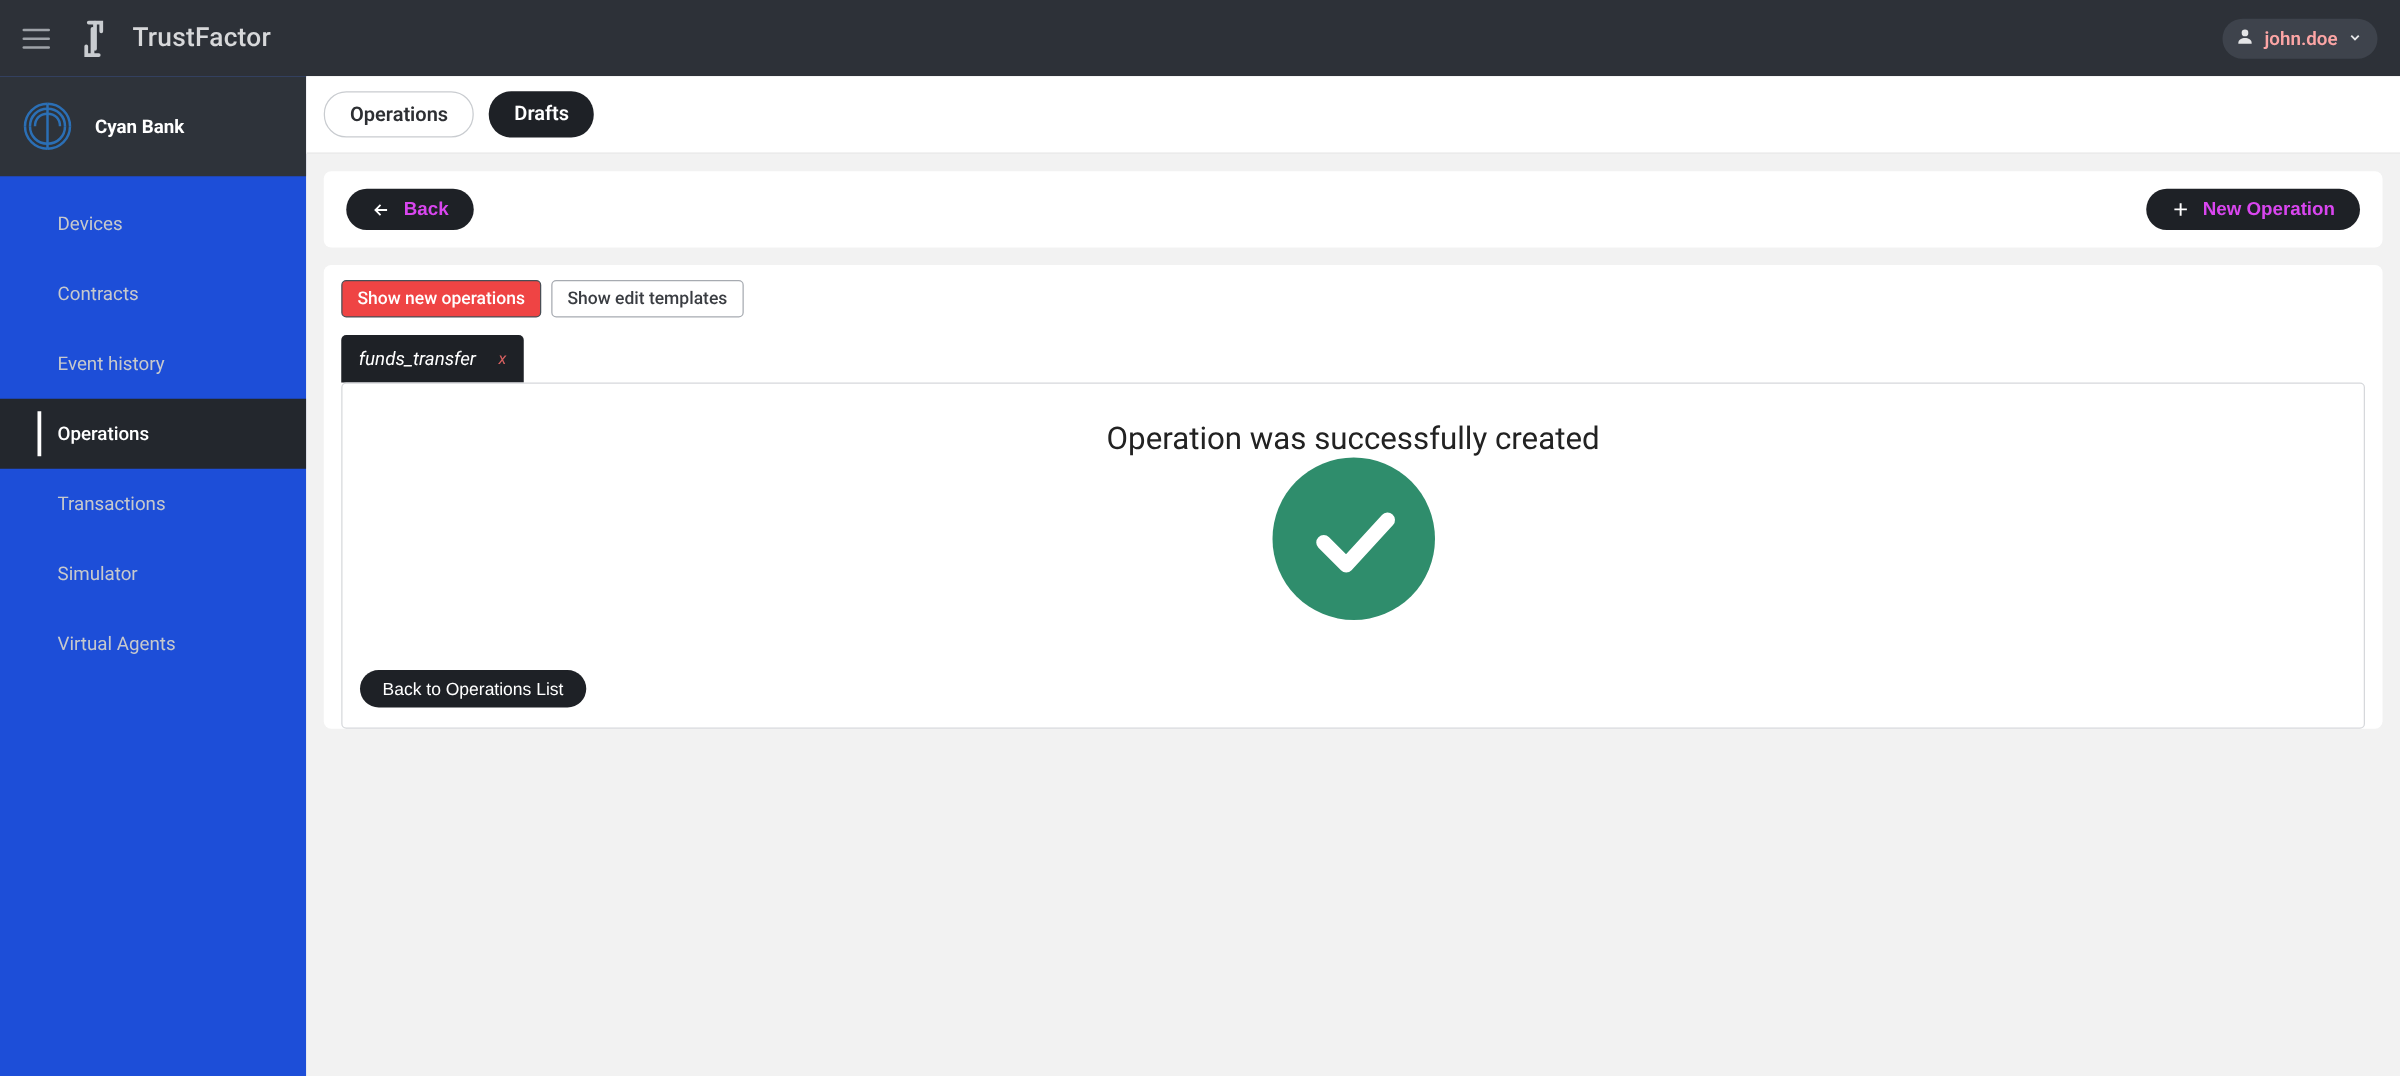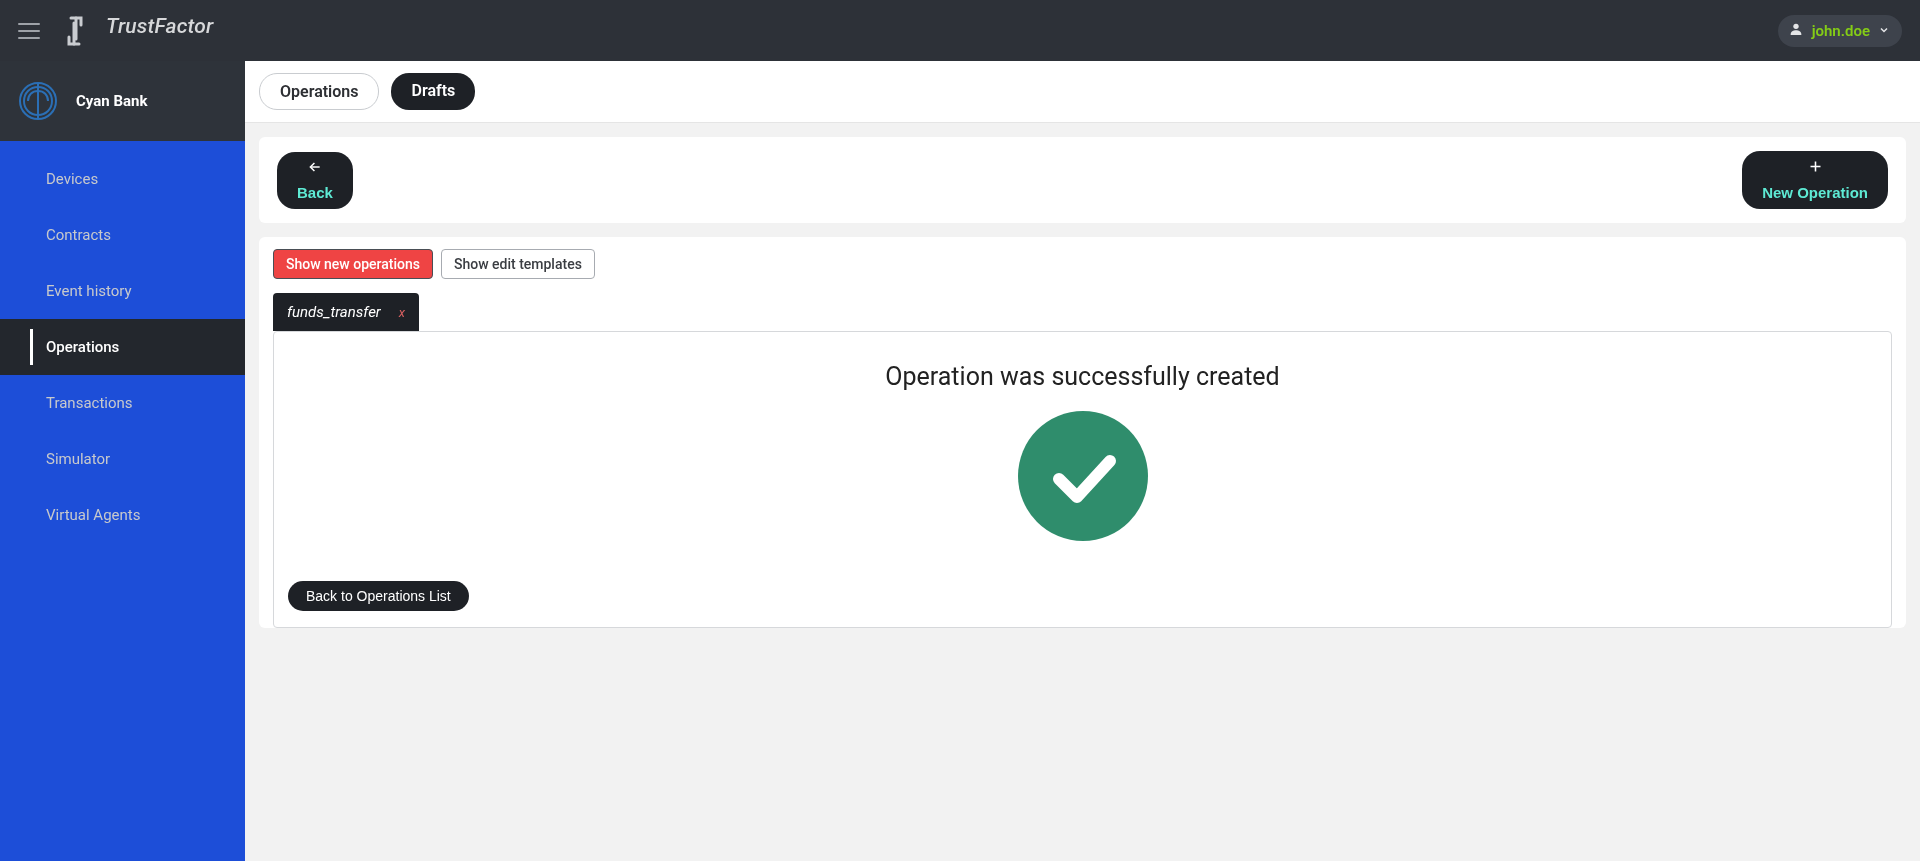--- a/index.html
+++ b/index.html
@@ -37,44 +37,43 @@
   }
   .hamburger span {
     display: block;
     width: 22px;
     height: 2px;
     background: #9ea2a8;
     border-radius: 1px;
   }
   .logo-area {
     display: flex;
-    align-items: flex-start;
+    align-items: center;
     gap: 14px;
-    font-style: italic;
   }
   .logo-icon svg {
     display: block;
   }
   .app-title {
     color: #d7d8da;
     font-size: 21px;
     font-weight: 500;
     letter-spacing: .2px;
   }
   .user-menu {
     display: flex;
     align-items: center;
     gap: 8px;
     background: #3e434c;
     border-radius: 20px;
     padding: 6px 12px 6px 10px;
     cursor: pointer;
   }
   .user-menu .username {
-    color: #84cc16;
+    color: #fca5a5;
     font-size: 15px;
     font-weight: 600;
   }
   
   
   .sidebar {
     position: absolute;
     top: 61px;
     left: 0;
     bottom: 0;
@@ -171,28 +170,27 @@
     display: flex;
     justify-content: space-between;
     align-items: center;
     padding: 14px 18px;
   }
   .btn {
     display: inline-flex;
     align-items: center;
     gap: 10px;
     background: #1e2126;
-    color: #5eead4;
+    color: #d946ef;
     border: none;
     border-radius: 18px;
     padding: 8px 20px;
     font-size: 15px;
     font-weight: 600;
     cursor: pointer;
-    flex-direction: column;
   }
   .btn svg { display: block; }
 
   .filter-row {
     padding: 12px 14px 0 14px;
     display: flex;
     gap: 8px;
   }
   .chip {
     font-size: 14px;
@@ -236,21 +234,20 @@
     border: 1px solid #d6d8db;
     border-radius: 4px;
     margin: 0 14px 14px 14px;
     padding: 30px 14px 16px 14px;
     position: relative;
   }
   .success-block {
     display: flex;
     flex-direction: column;
     align-items: center;
-    gap: 20px;
     padding-bottom: 40px;
   }
   .success-title {
     font-size: 25px;
     font-weight: 400;
     color: #222;
   }
   .success-circle {
     width: 130px;
     height: 130px;

